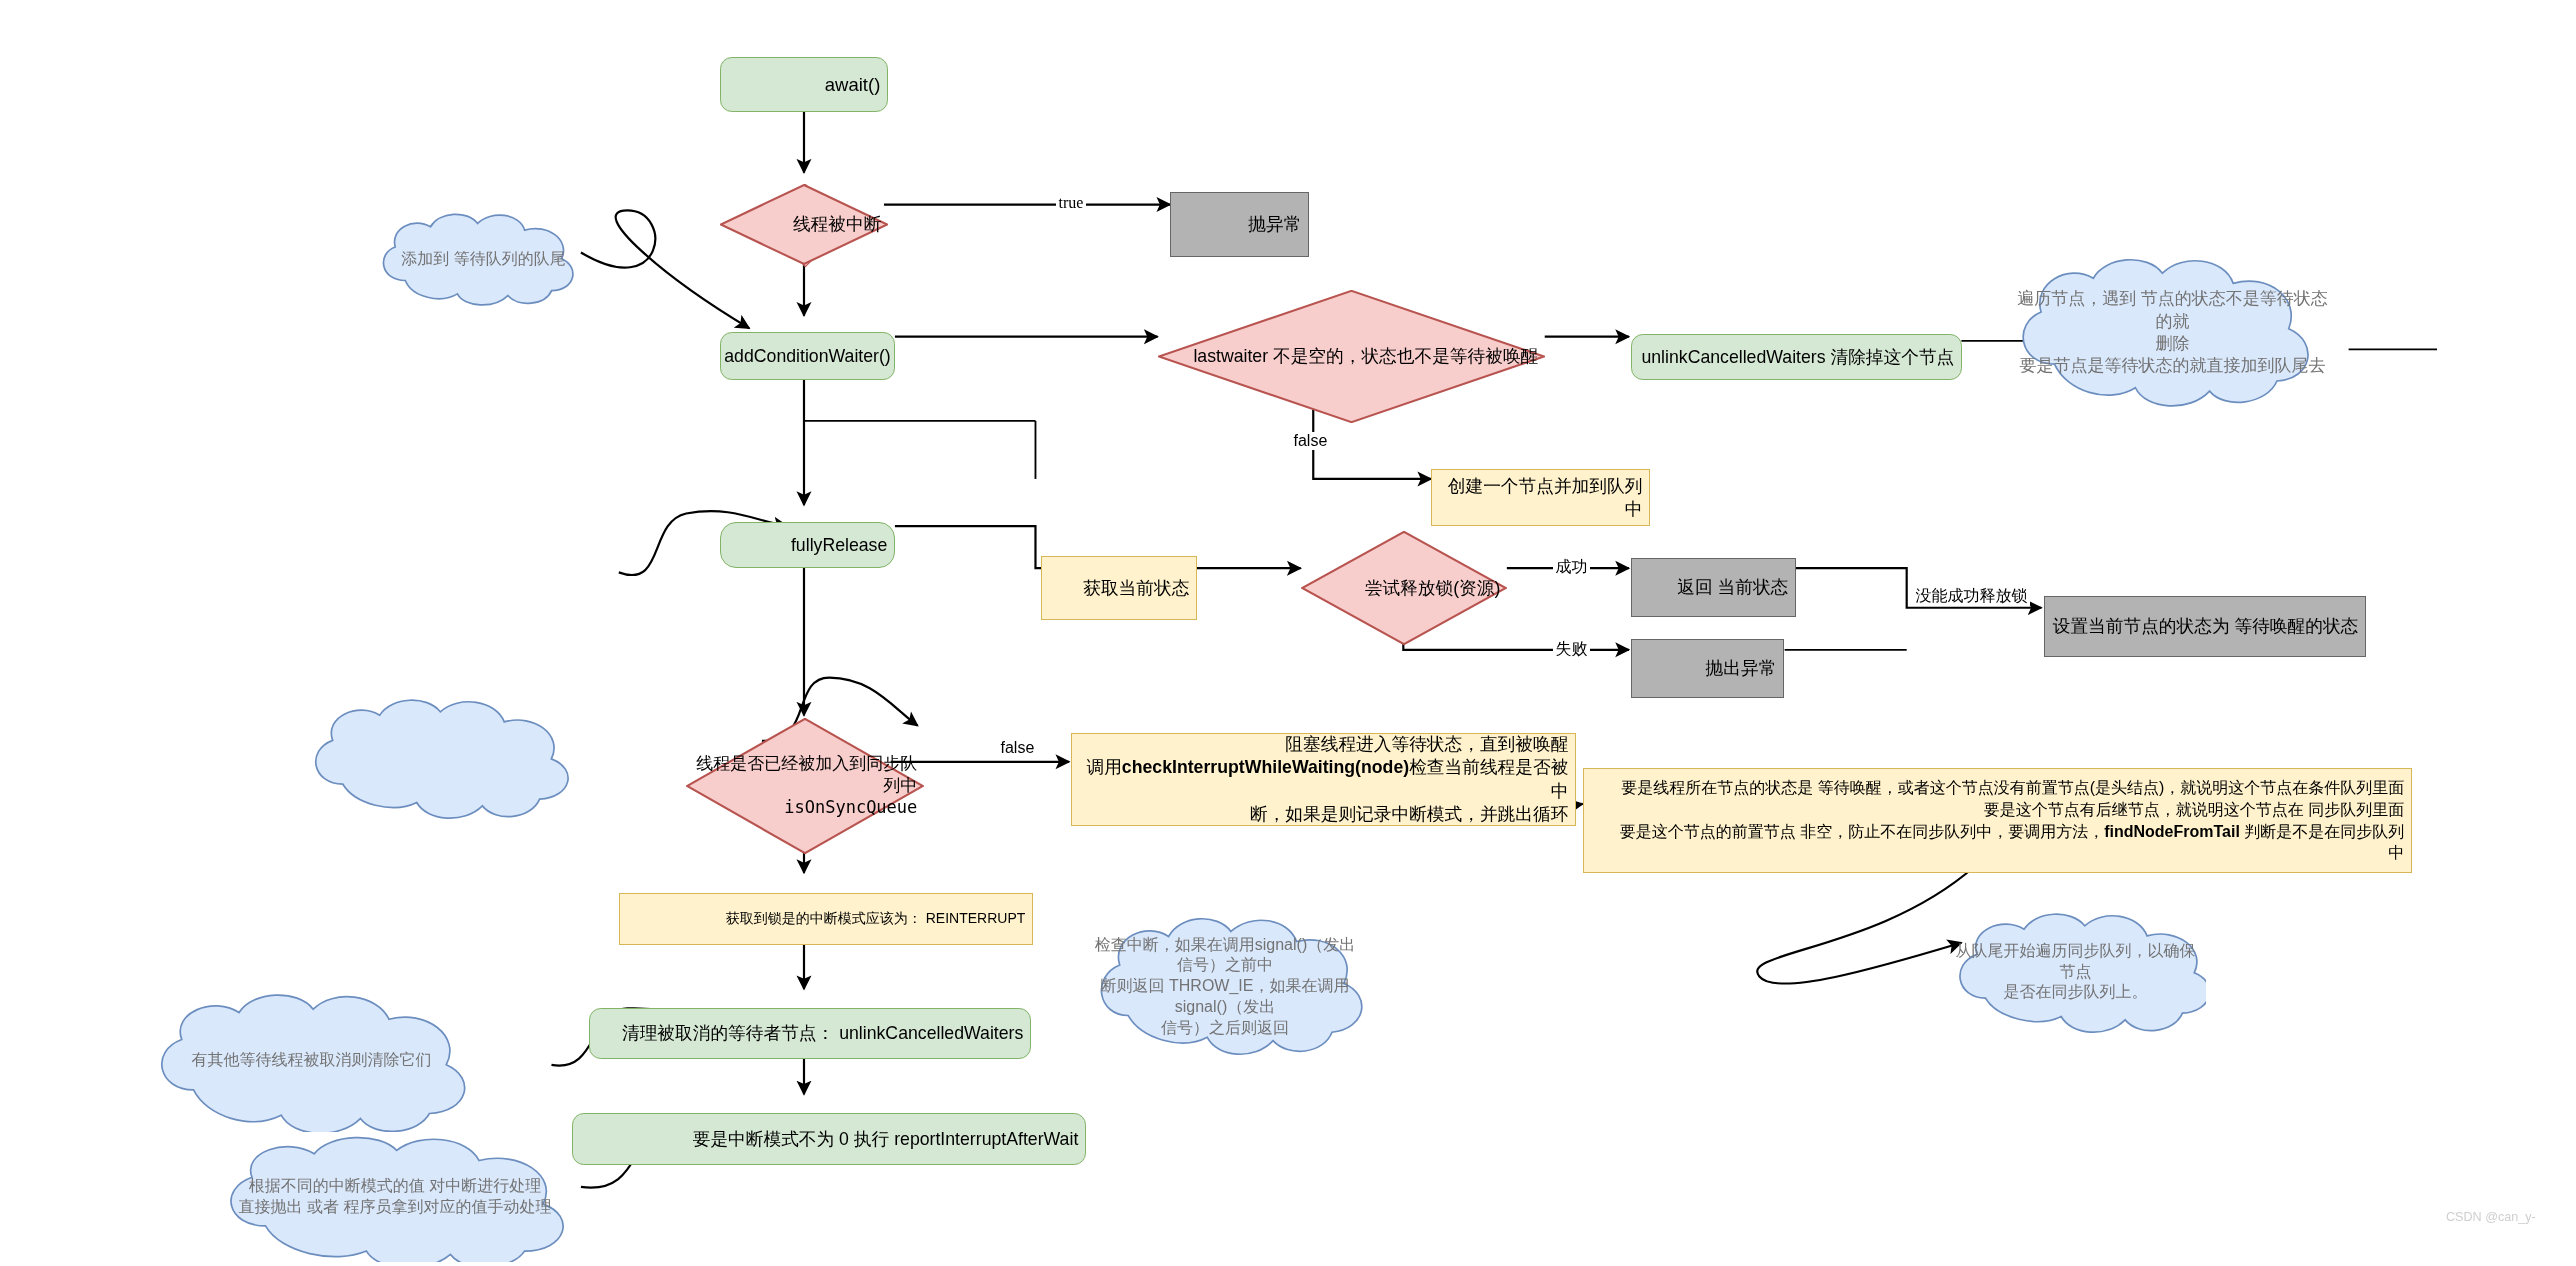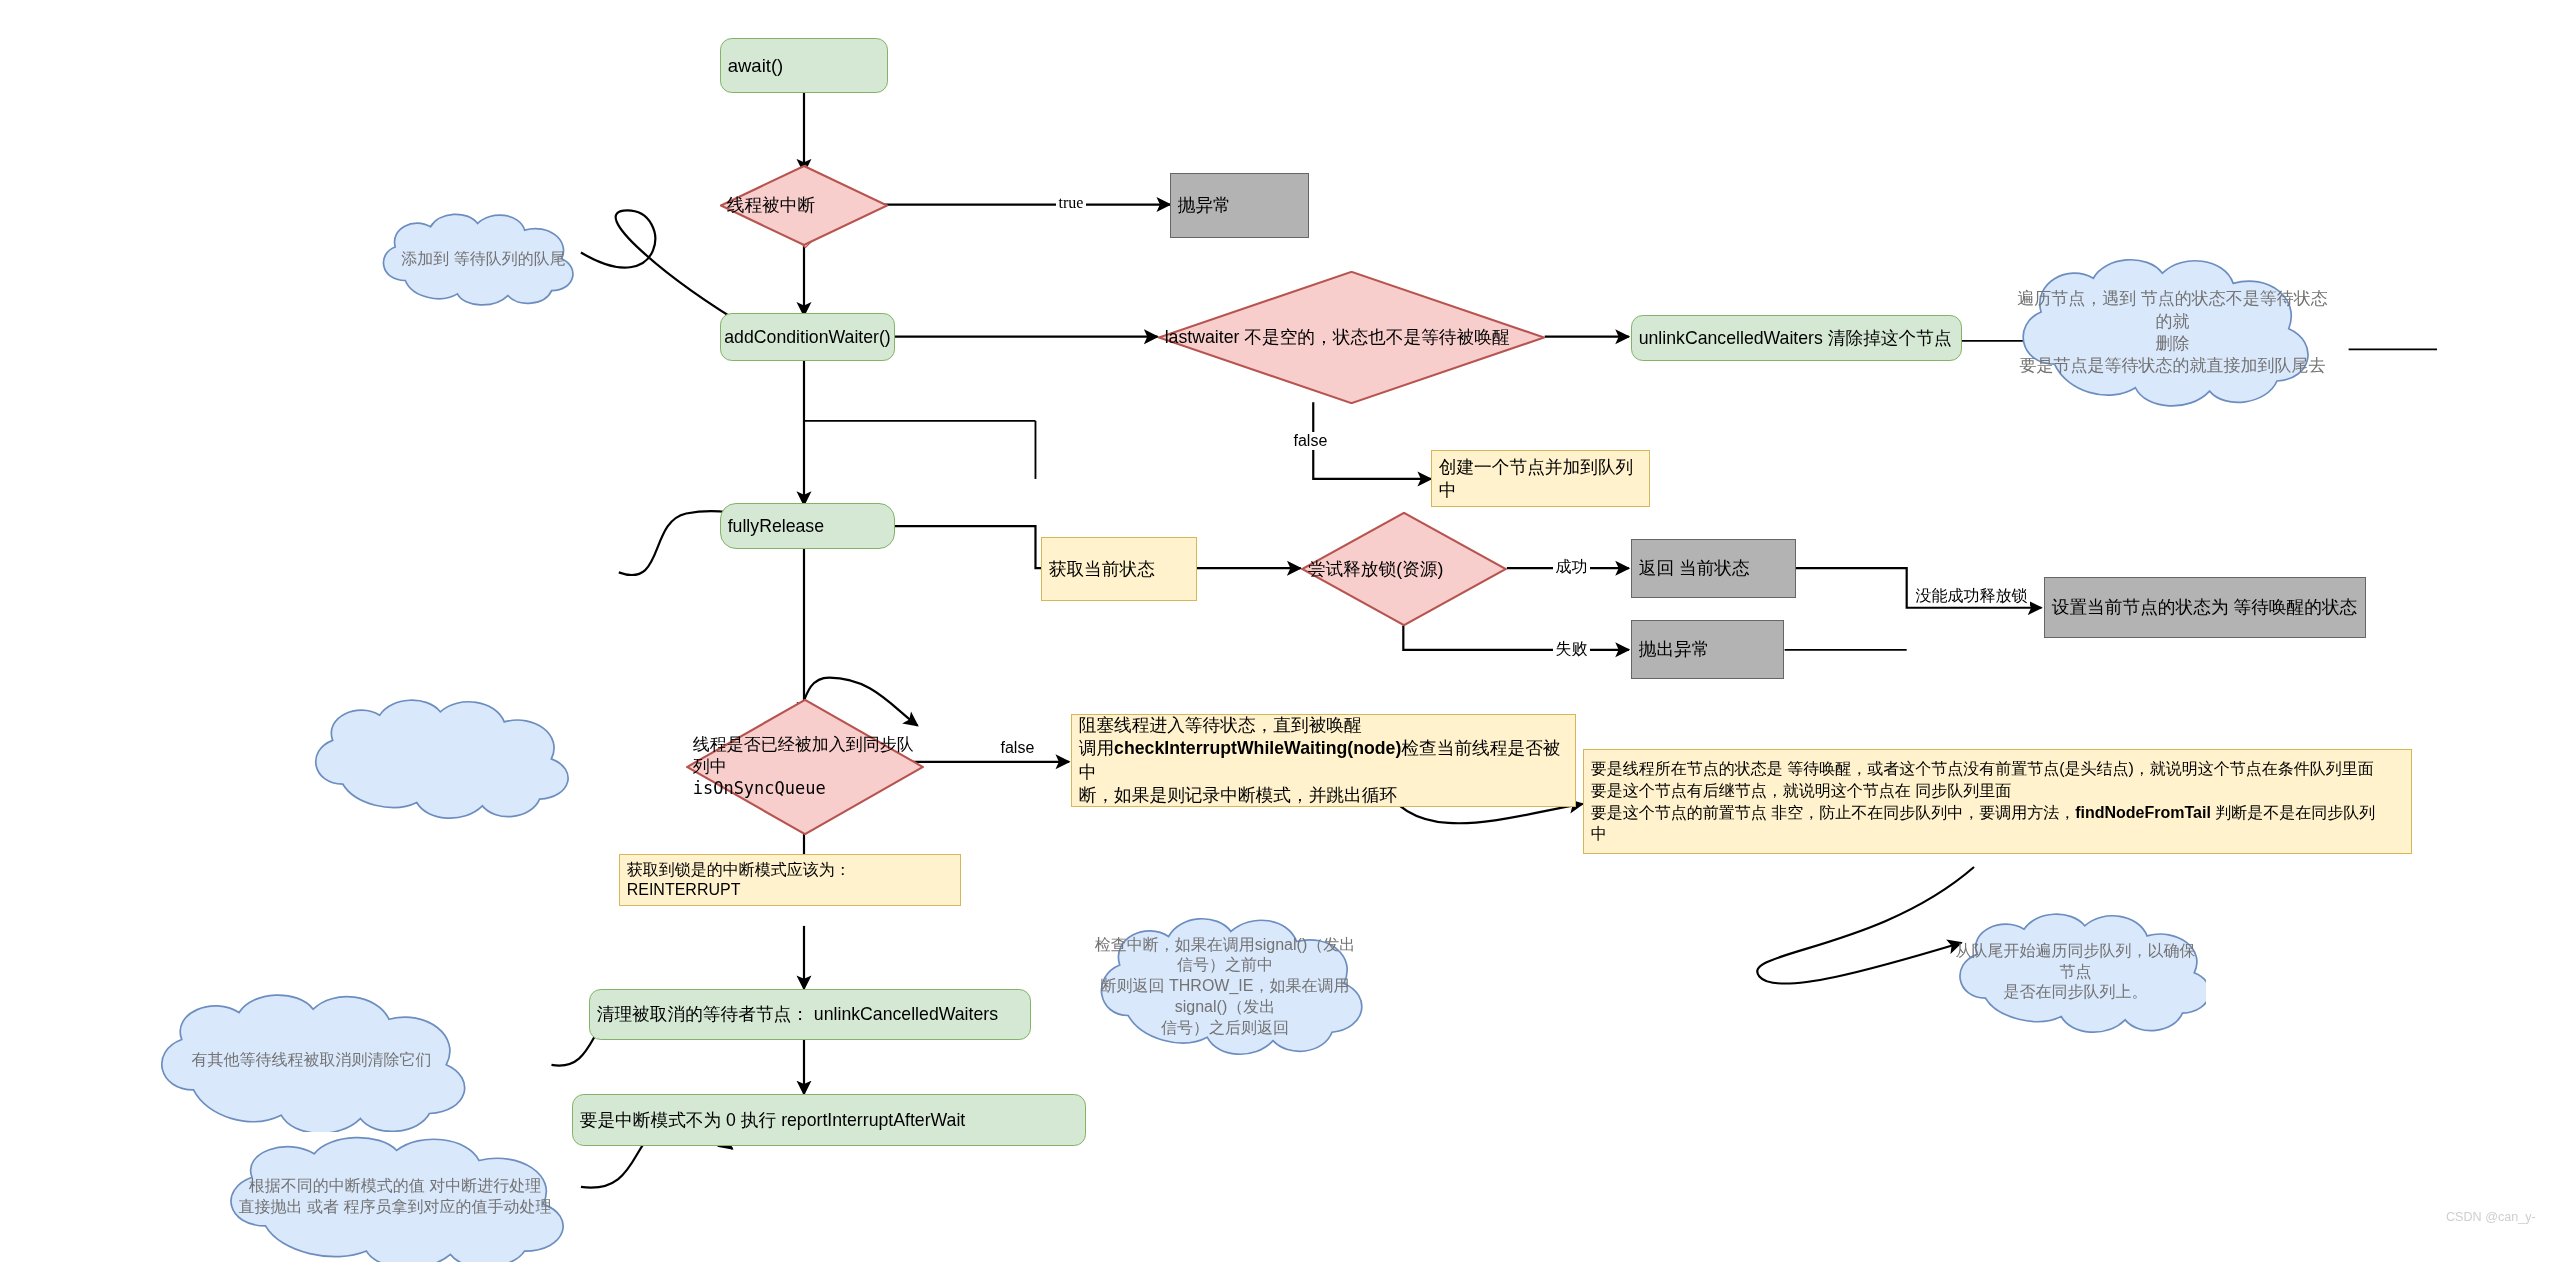--- a/index.html
+++ b/index.html
@@ -26,24 +26,25 @@
     width: 2576px;
     height: 1266px;
     pointer-events: none;
   }
   .node {
     position: absolute;
     box-sizing: border-box;
     display: flex;
     align-items: center;
     justify-content: center;
-    text-align: left;
+    text-align: right;
     line-height: 1.28;
     color: #000000;
     z-index: 3;
+    margin-top: 19px;
   }
   .node .inner { padding: 1.7px 6.7px; width: 100%; }
 
   
   .n-green {
     background: #d5e8d4;
     border: 1.7px solid #82b366;
     border-radius: 11.8px;
   }
   .n-gray {
@@ -330,21 +331,21 @@
     <div class="inner" style="line-height:1.36;">
       <div>要是线程所在节点的状态是 等待唤醒，或者这个节点没有前置节点(是头结点)，就说明这个节点在条件队列里面</div>
       <div>要是这个节点有后继节点，就说明这个节点在 同步队列里面</div>
       <div>
         <span>要是这个节点的前置节点 非空，防止不在同步队列中，要调用方法，</span><span class="bold">findNodeFromTail</span><span> 判断是不是在同步队列</span>
       </div>
       <div>中</div>
     </div>
   </div>
 
-  <div class="node n-yellow" style="left:619px; top:854px; width:342px; height:52px; font-size:16px;">
+  <div class="node n-yellow" style="left:619px; top:874px; width:414px; height:52px; font-size:14px;">
     <div class="inner"><span>获取到锁是的中断模式应该为： REINTERRUPT</span></div>
   </div>
 
   <div class="node n-green" style="left:589px; top:989px; width:442px; height:51px; font-size:17.7px;">
     <div class="inner"><span>清理被取消的等待者节点： unlinkCancelledWaiters</span></div>
   </div>
 
   <div class="node n-green" style="left:572px; top:1094px; width:514px; height:52px; font-size:17.7px;">
     <div class="inner"><span>要是中断模式不为 0 执行  reportInterruptAfterWait</span></div>
   </div>

